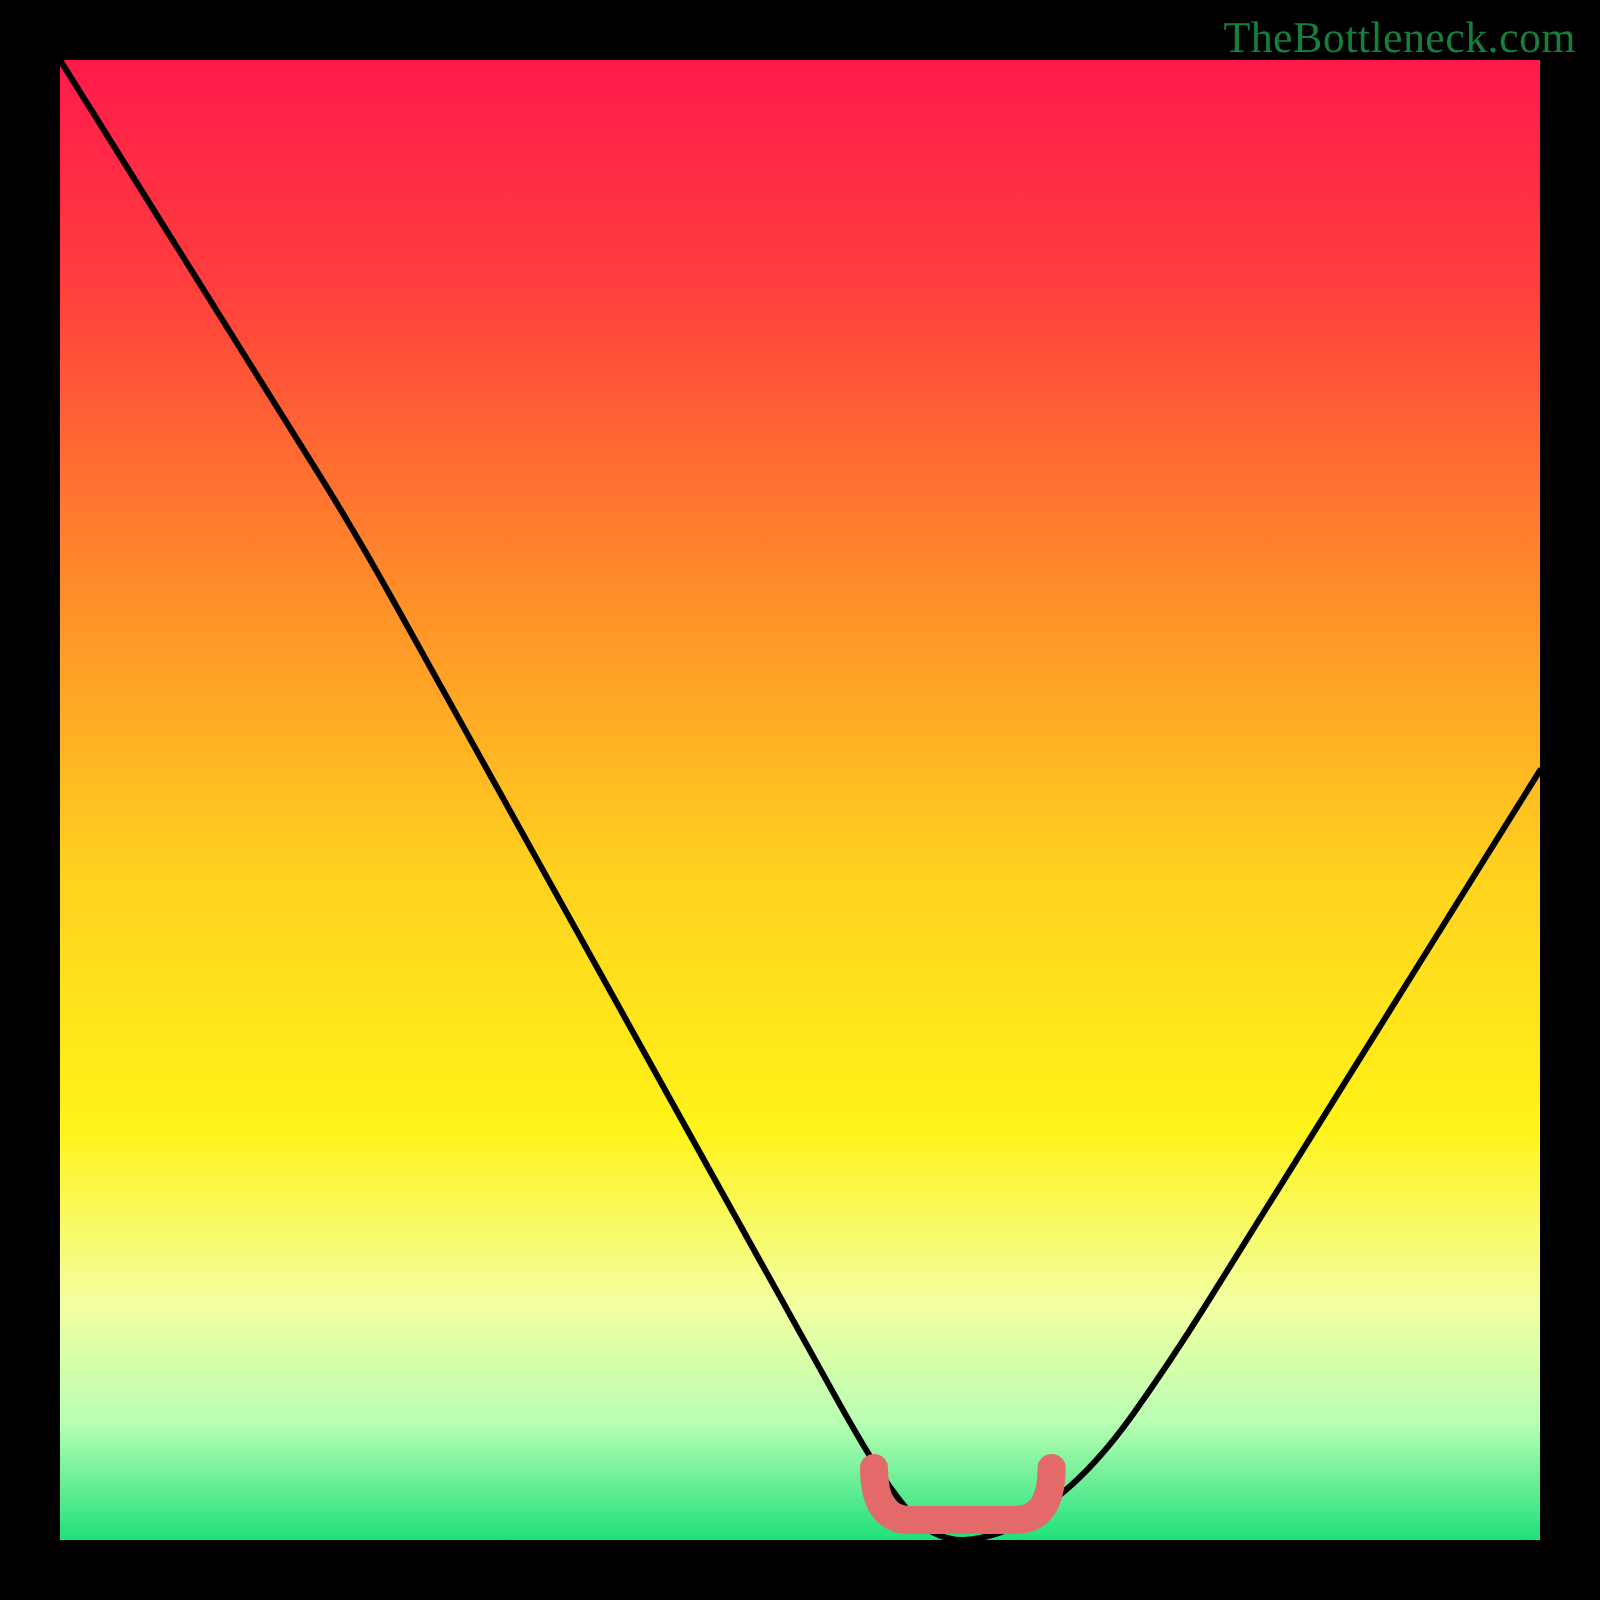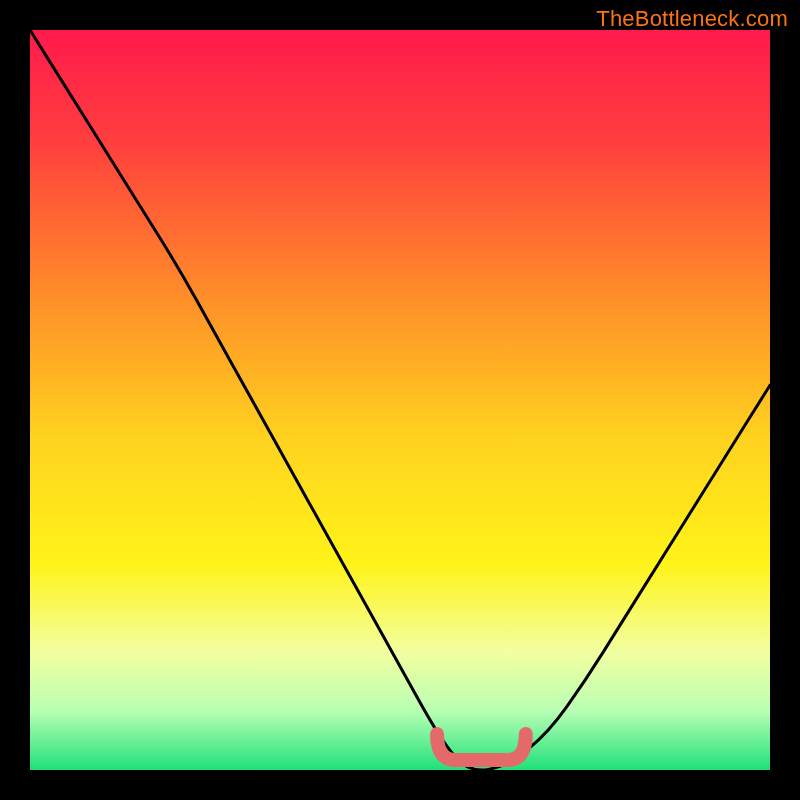--- a/index.html
+++ b/index.html
@@ -21,25 +21,25 @@
     position: absolute;
     left: 30px;
     top: 30px;
     width: 740px;
     height: 740px;
   }
   .watermark {
     position: absolute;
     top: 6px;
     right: 12px;
-    color: #f97316;
+    color: #15803d;
     font-size: 22px;
     font-weight: 500;
     letter-spacing: 0.2px;
-    font-family: Liberation Sans, sans-serif;
+    font-family: Liberation Serif, serif;
   }
 </style>
 </head>
 <body>
 
 <div class="stage">
 
   <div class="watermark">TheBottleneck.com</div>
 
   <svg class="plot" viewBox="0 0 740 740" preserveAspectRatio="none">

